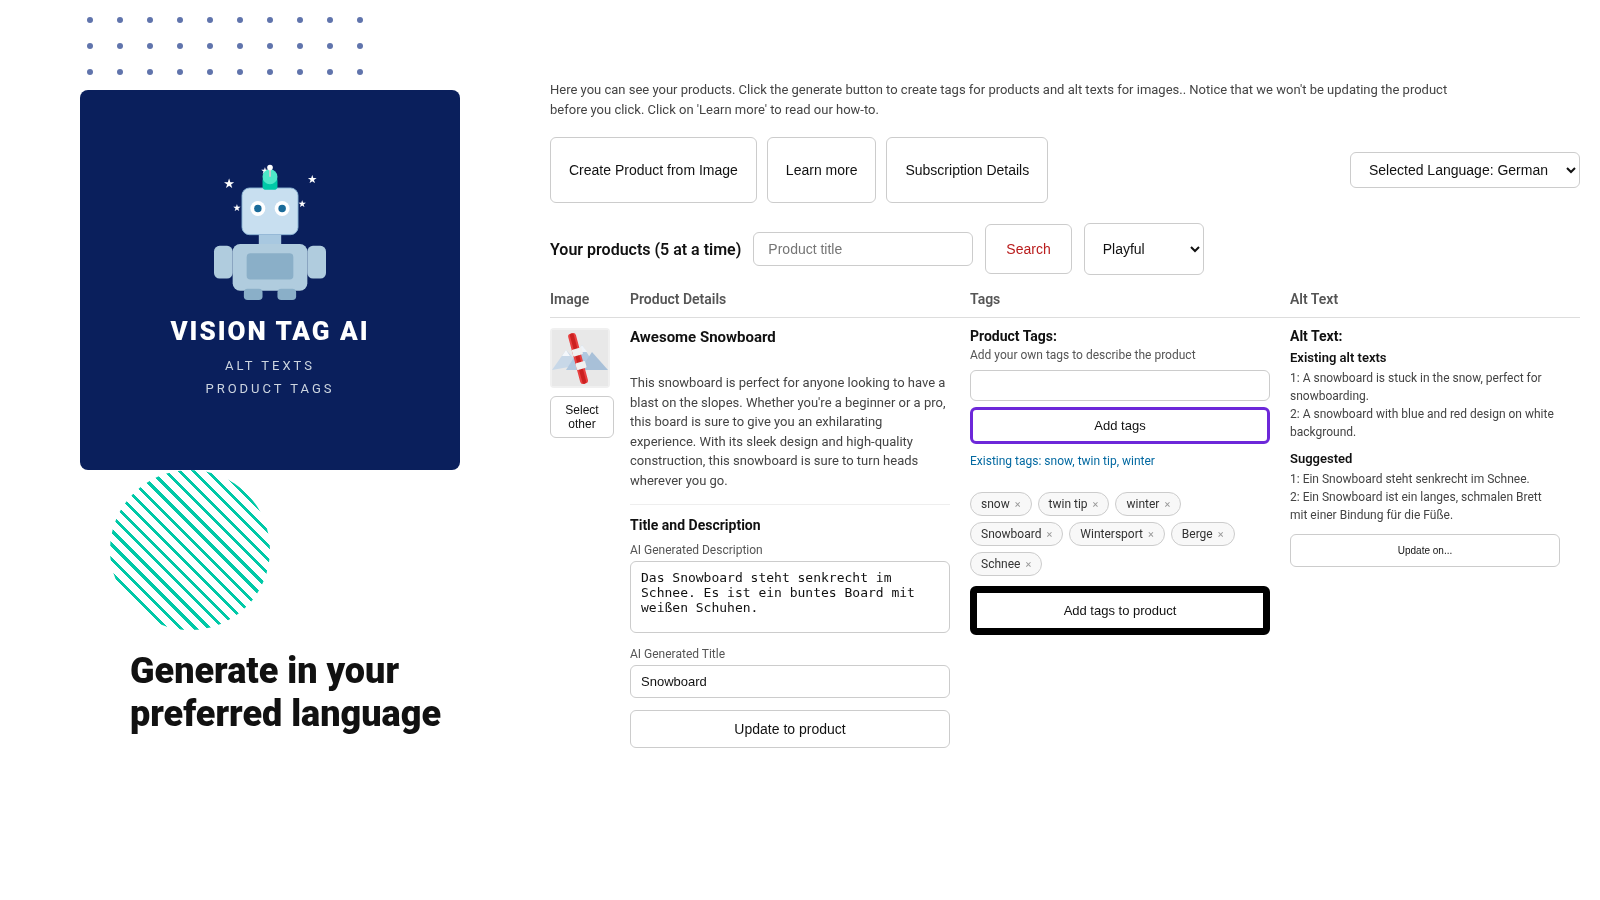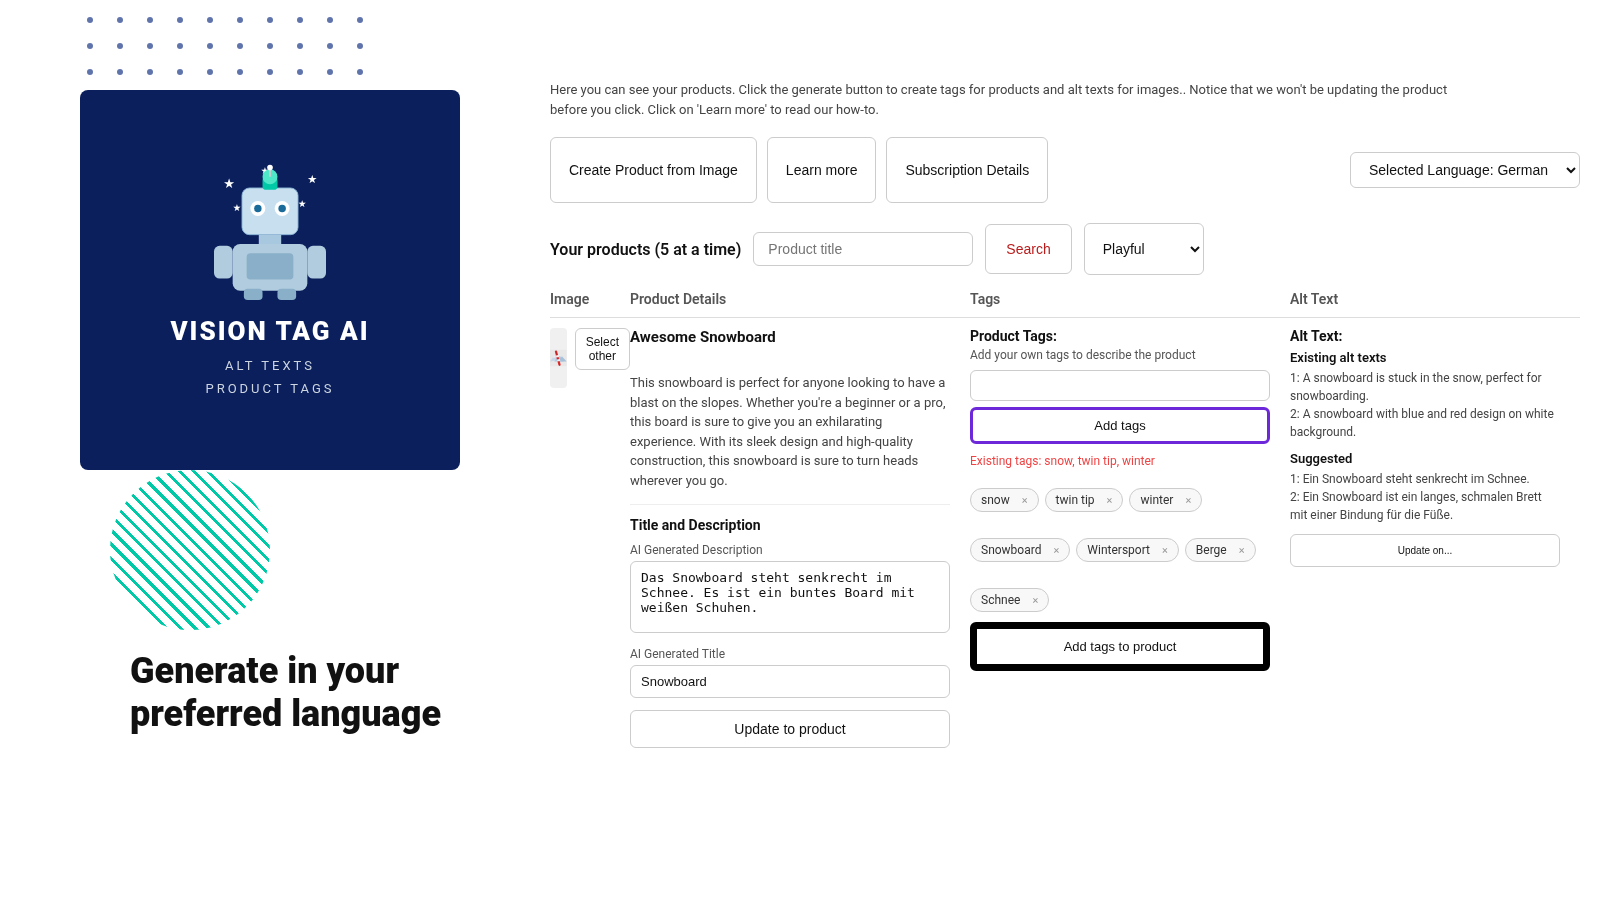--- a/index.html
+++ b/index.html
@@ -212,21 +212,21 @@
     
     .product-row {
       display: grid;
       grid-template-columns: 80px 340px 320px 280px;
       gap: 0;
       align-items: start;
     }
 
     .product-image-cell {
       display: flex;
-      flex-direction: row;
+      flex-direction: column;
       align-items: flex-start;
       gap: 8px;
     }
 
     .product-thumbnail {
       width: 60px;
       height: 60px;
       background: #f0f0f0;
       border-radius: 4px;
       overflow: hidden;
@@ -350,42 +350,41 @@
       padding: 8px;
       border-radius: 6px;
       font-size: 13px;
       cursor: pointer;
       color: #111;
       margin-bottom: 10px;
     }
 
     .existing-tags-label {
       font-size: 12px;
-      color: #ef4444;
-      margin-bottom: 0;
+      color: #0369a1;
+      margin-bottom: 24px;
     }
 
     .tag-chips {
       display: flex;
       flex-wrap: wrap;
       gap: 6px;
       margin-bottom: 10px;
     }
 
     .tag-chip {
       border: 1px solid #ccc;
       border-radius: 20px;
       padding: 4px 10px;
       font-size: 12px;
       color: #333;
       background: #f8f8f8;
       display: flex;
       align-items: center;
-      gap: 12px;
-      margin-top: 20px;
+      gap: 5px;
     }
 
     .tag-chip .remove {
       cursor: pointer;
       color: #999;
       font-size: 11px;
     }
 
     .btn-add-tags-product {
       width: 100%;

